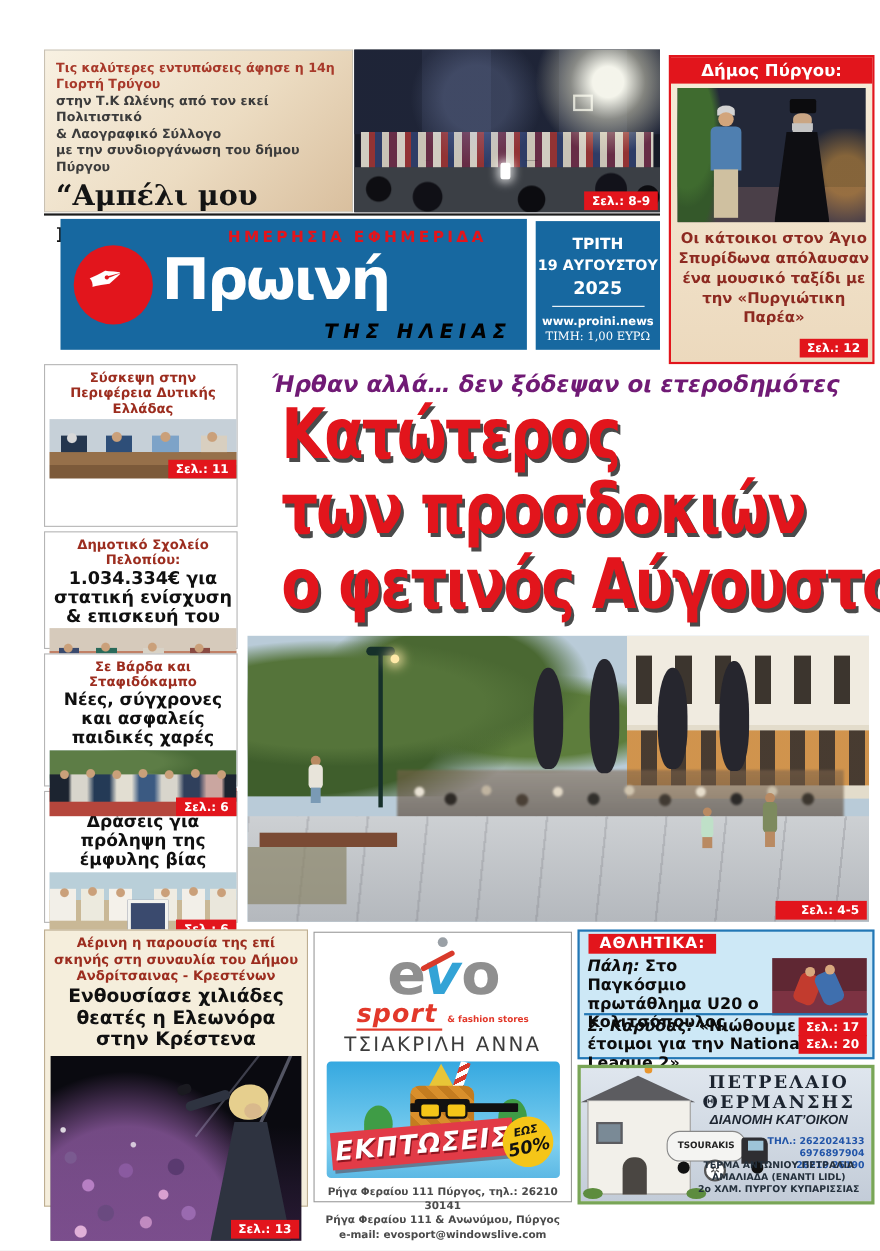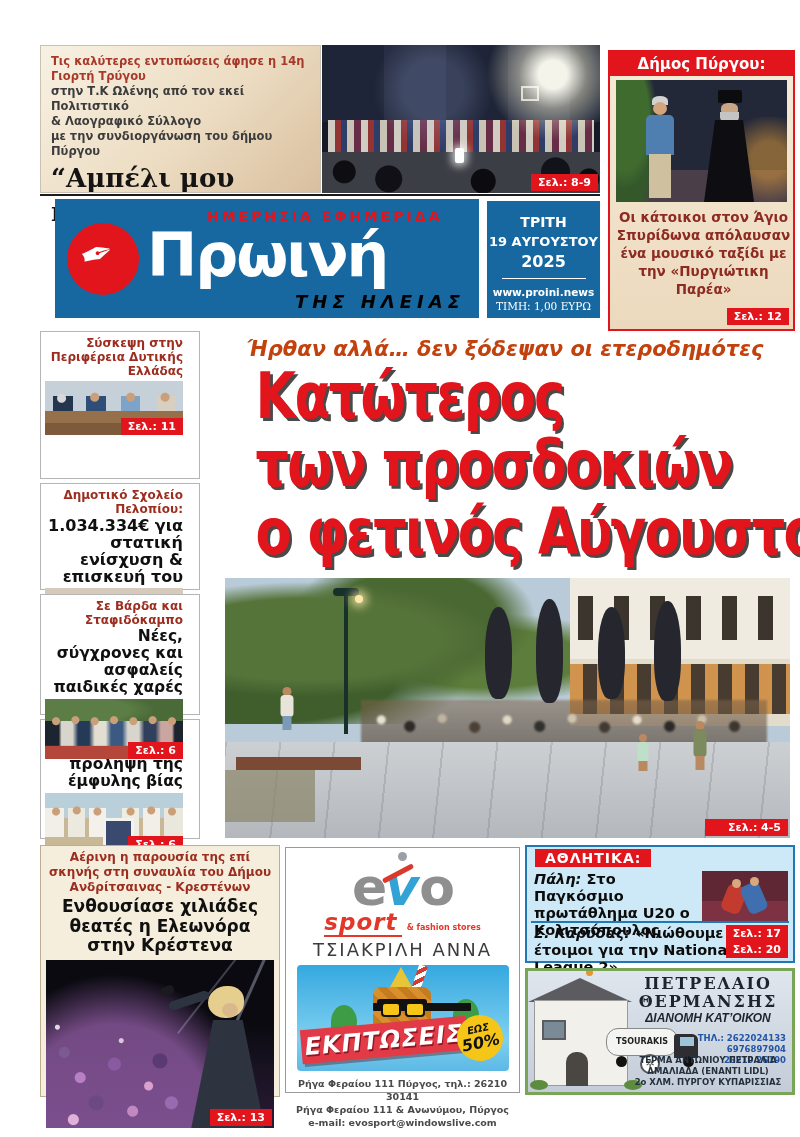--- a/index.html
+++ b/index.html
@@ -66,41 +66,41 @@
   #muniphoto .m2beard{position:absolute;left:104px;top:32px;width:19px;height:11px;background:#c4c4c4;border-radius:0 0 50% 50%;}
   #muniphoto .m2robe{position:absolute;left:88px;top:40px;width:50px;height:82px;background:#0e0e12;
      clip-path:polygon(22% 0,78% 0,100% 100%,0 100%);}
   #muni .pbadge{right:4px;bottom:4px;}
 
   
   #masthead{left:55px;top:199px;width:424px;height:119px;background:#1768a0;}
   #masthead .daily{position:absolute;left:152px;top:9px;color:#e2151c;font-weight:bold;
       font-size:14px;letter-spacing:3px;}
   #masthead .title{position:absolute;left:92px;top:8px;color:#ffffff;font-weight:bold;
-      font-size:60px;line-height:96px;letter-spacing:-2px;}
+      font-size:52px;line-height:96px;letter-spacing:-2px;}
   #masthead .sub{position:absolute;right:14px;bottom:6px;color:#000000;font-weight:bold;
       font-style:italic;font-size:18px;letter-spacing:5px;}
   #masthead .logocircle{position:absolute;left:12px;top:24px;width:72px;height:72px;
       background:#e2151c;border-radius:50%;}
   #masthead .logocircle span{position:absolute;left:13px;top:8px;color:#fff;font-size:40px;
       transform:rotate(-18deg);}
 
   
   #datebox{left:487px;top:201px;width:113px;height:117px;background:#1768a0;color:#fff;
       text-align:center;box-sizing:border-box;padding-top:12px;}
   #datebox .d1{font-weight:bold;font-size:14px;line-height:19px;}
   #datebox .d2{font-weight:bold;font-size:13px;line-height:19px;}
   #datebox .d3{font-weight:bold;font-size:16px;line-height:21px;}
   #datebox .sep{width:84px;height:1px;background:#fff;margin:6px auto;}
   #datebox .web{font-weight:bold;font-size:10.5px;line-height:14px;}
   #datebox .price{font-family:"DejaVu Serif","Liberation Serif",serif;font-size:10.5px;line-height:15px;}
 
   
-  .sart{position:absolute;left:40px;width:160px;background:#fff;border:1px solid #b5b5b5;
-        box-sizing:border-box;padding:4px 16px 4px 4px;text-align:right;}
+  .sart{position:absolute;left:40px;width:176px;background:#fff;border:1px solid #b5b5b5;
+        box-sizing:border-box;padding:4px 0 4px 4px;text-align:center;}
   .sart .kick{color:#9c2d1f;font-weight:bold;font-size:12px;line-height:14px;}
   .sart .hl{color:#101010;font-weight:bold;font-size:15.5px;line-height:17px;margin-top:1px;}
   .sart .ph{position:relative;margin-top:3px;width:100%;overflow:hidden;}
   .sart .pbadge{right:0;bottom:0;}
 
   #sa1{top:331px;height:148px;} #sa1 .ph{height:54px;}
   #sa2{top:483px;height:107px;} #sa2 .ph{height:48px;} #sa2 .hl{font-size:16px;}
   #sa3{top:594px;height:121px;} #sa3 .ph{height:60px;}
   #sa4{top:719px;height:120px;} #sa4 .ph{height:60px;}
 
@@ -145,21 +145,21 @@
         radial-gradient(circle at 62% 26%,#caa07a 0 3.5px,transparent 4.5px),
         radial-gradient(circle at 77% 24%,#caa07a 0 3.5px,transparent 4.5px),
         radial-gradient(circle at 92% 26%,#caa07a 0 3.5px,transparent 4.5px),
         linear-gradient(90deg,#f2efe8 2% 14%,transparent 14% 17%,#eceade 17% 29%,transparent 29% 32%,#f4f1ea 32% 44%,transparent 44% 56%,#efece2 56% 68%,transparent 68% 71%,#f2efe8 71% 83%,transparent 83% 86%,#eae7dc 86% 98%);
      background-size:100% 100%,100% 100%,100% 100%,100% 100%,100% 100%,100% 100%,100% 52%;
      background-position:0 0,0 0,0 0,0 0,0 0,0 0,0 42%;background-repeat:no-repeat;}
   .ph-group .frame{position:absolute;left:42%;top:42%;width:18%;height:40%;background:#3a4a6e;
      border:3px solid #f2f2ee;}
 
   
-  #mkicker{left:215px;top:337px;width:580px;text-align:center;color:#c2410c;
+  #mkicker{left:215px;top:337px;width:580px;text-align:center;color:#701a75;
            font-weight:bold;font-style:italic;font-size:21px;}
   #mhead{left:215px;top:362px;width:580px;text-align:left;color:#e2151c;font-weight:bold;}
   #mhead .hl-line{font-size:61px;line-height:68px;letter-spacing:-2px;
            transform:scale(.86,1.04);text-shadow:3px 3px 0 #4a4a4a;white-space:nowrap;}
 
   
   #square{left:225px;top:578px;width:565px;height:260px;background:#b9cbd8;}
   #square .trees{position:absolute;left:0;top:0;width:64%;height:56%;
      background:radial-gradient(ellipse at 22% 42%,#55743a 0 34%,transparent 48%),
                 radial-gradient(ellipse at 52% 28%,#4a6832 0 32%,transparent 46%),

